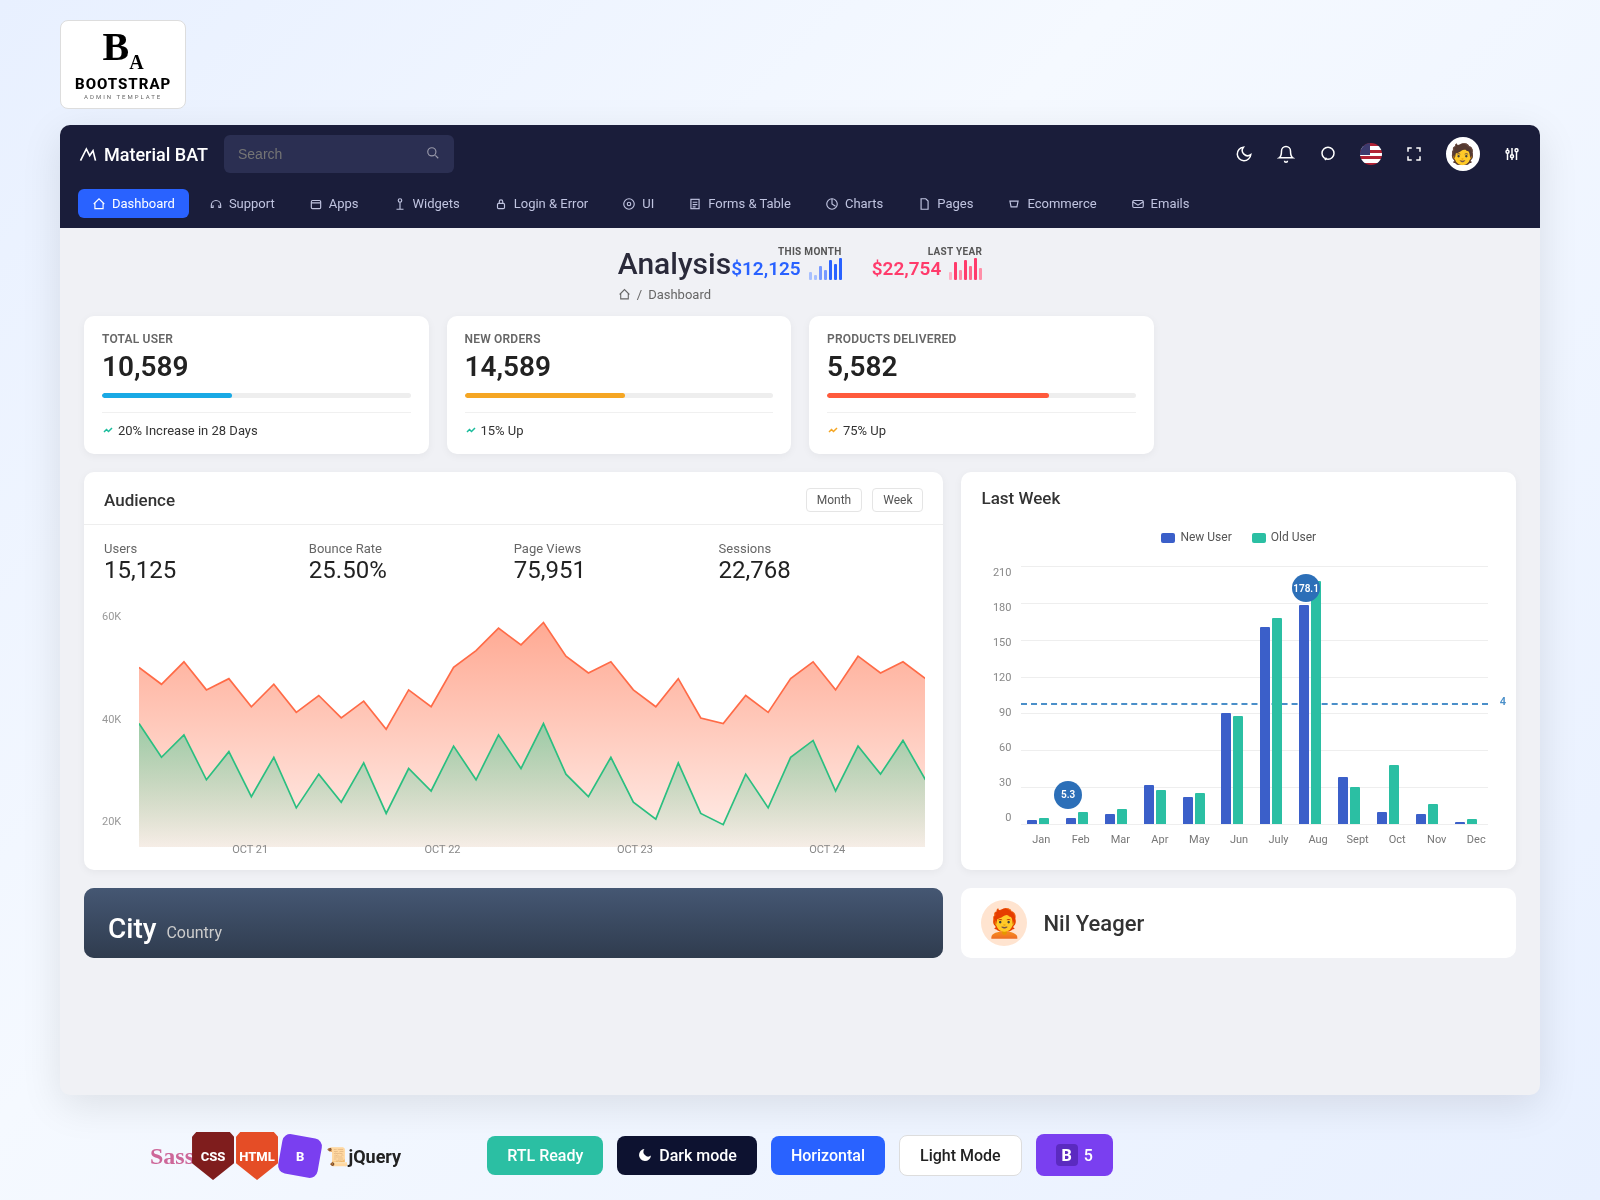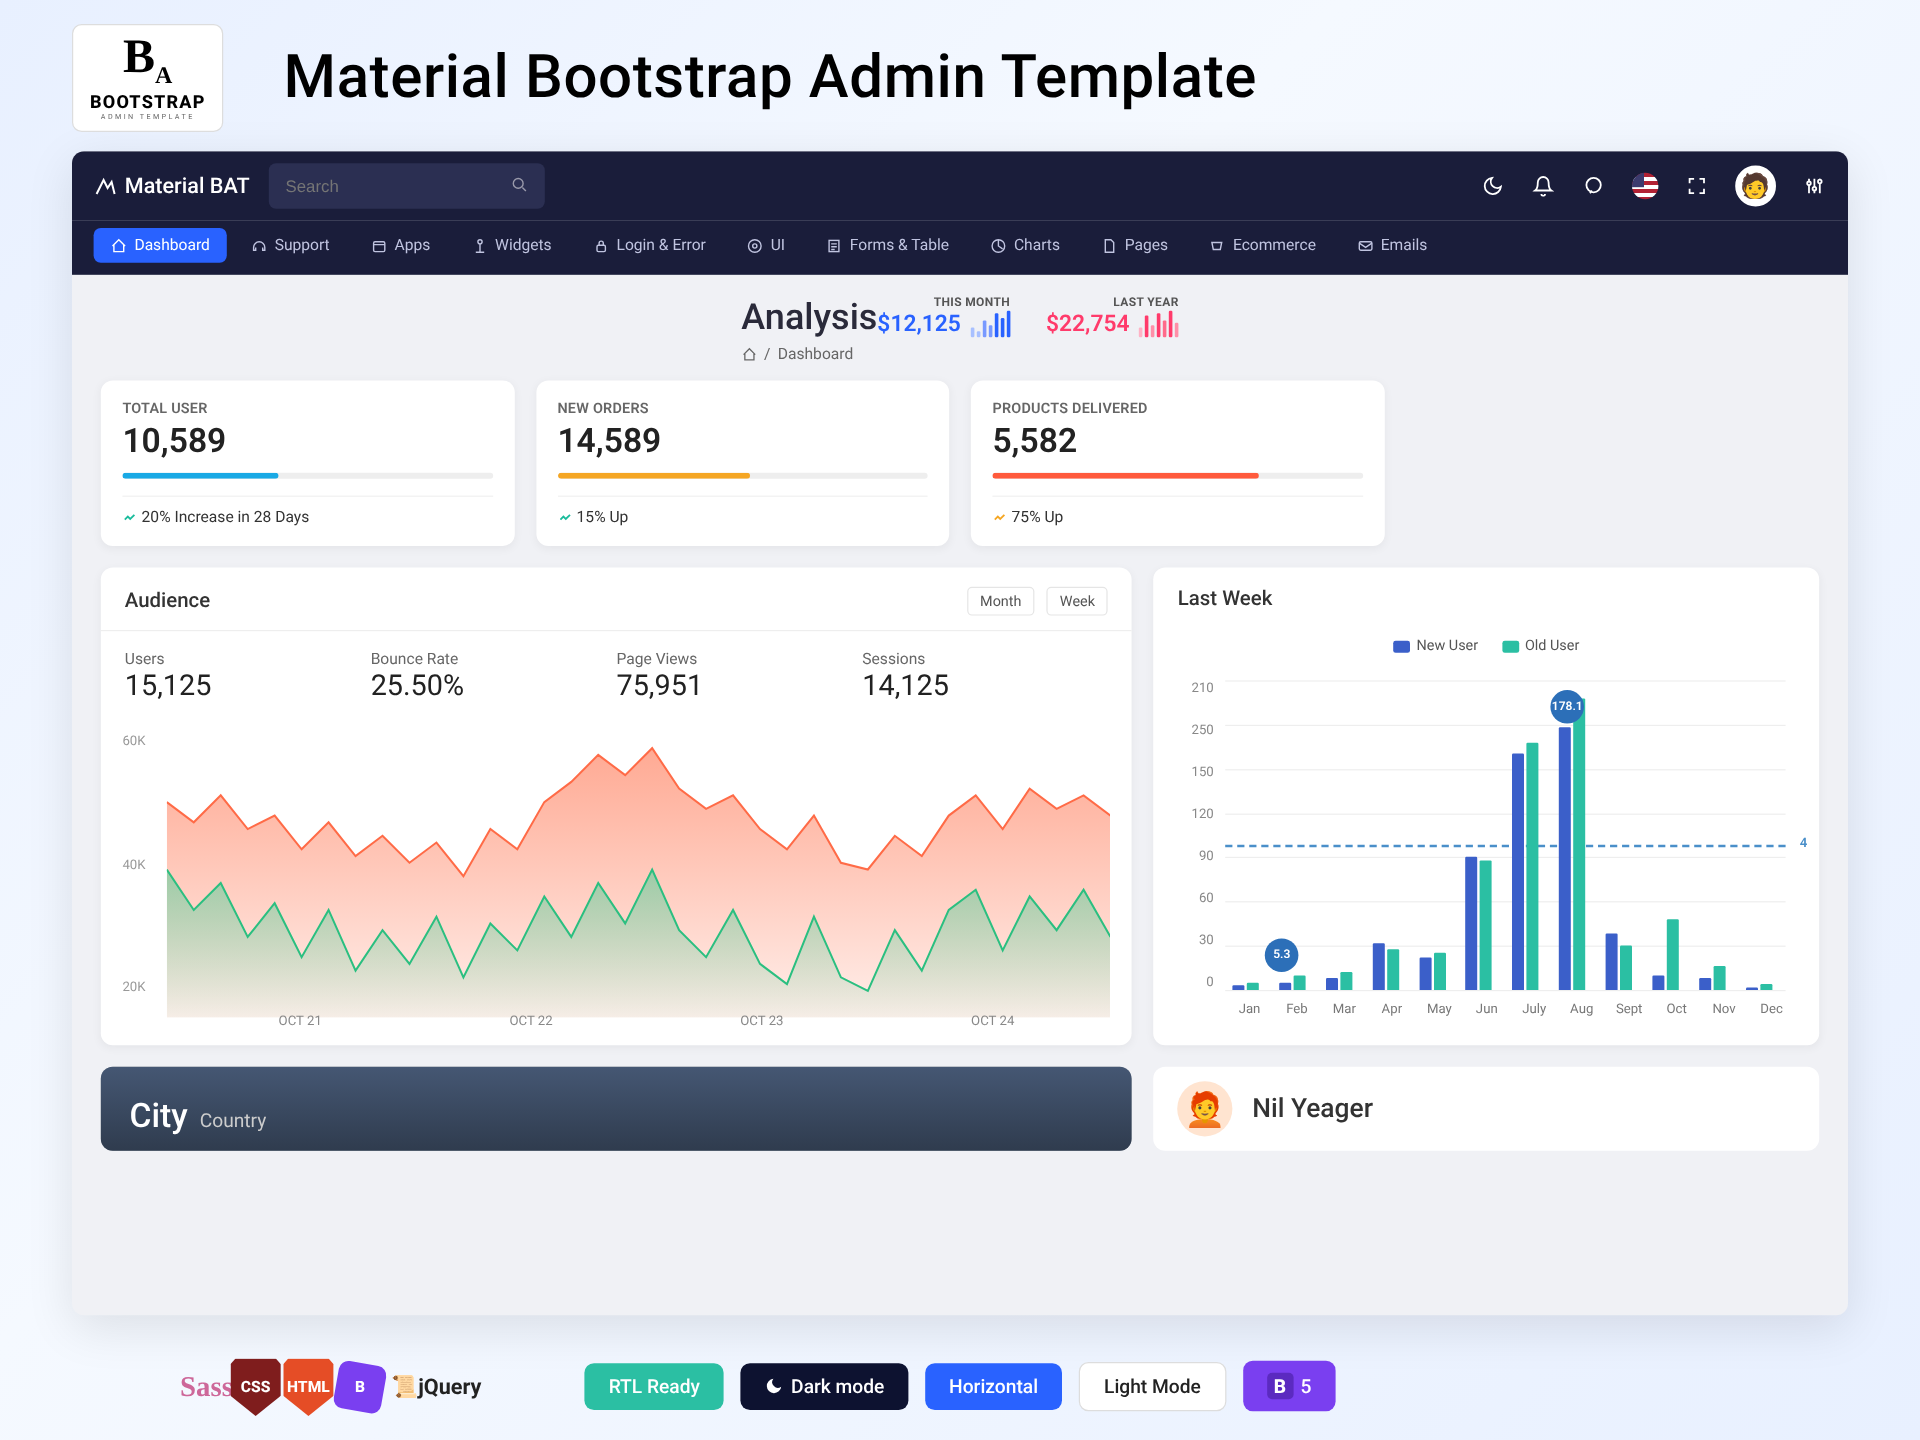--- a/index.html
+++ b/index.html
@@ -82,21 +82,20 @@
 </style>
 </head>
 <body>
 
 <div class="hero">
   <div class="brandlogo">
     <div class="ba"><span>B</span><sub style="font-size:20px">A</sub></div>
     <div class="boot">BOOTSTRAP</div>
     <div class="sub">ADMIN TEMPLATE</div>
   </div>
-  <div class="hero-title">Material Bootstrap Admin Template</div>
 </div>
 
 <div class="app">
   <div class="topbar">
     <div class="brand">
       <svg viewBox="0 0 24 24" fill="none" stroke="#fff" stroke-width="2">
           <path d="M3 20 L10 6 L14 14 L18 8 L21 20"></path>
         </svg>
       <span>Material BAT</span>
     </div>
@@ -312,21 +311,21 @@
             <div>
               <div class="al">Bounce Rate</div>
               <div class="av">25.50%</div>
             </div>
             <div>
               <div class="al">Page Views</div>
               <div class="av">75,951</div>
             </div>
             <div>
               <div class="al">Sessions</div>
-              <div class="av">14,125</div>
+              <div class="av">22,768</div>
             </div>
           </div>
         <div class="chart-area">
           <div class="ylabels">
               <span>60K</span>
               <span>40K</span>
               <span>20K</span>
             </div>
           <svg class="area-svg" viewBox="0 0 700 220" preserveAspectRatio="none">
             <defs>
@@ -357,21 +356,21 @@
         <div class="panel-head" style="border-bottom:none">
           <h3>Last Week</h3>
         </div>
         <div class="lw-chart">
           <div class="legend">
             <span><span class="sw" style="background:#3b5fc9"></span><span>New User</span></span>
             <span><span class="sw" style="background:#2bbfa3"></span><span>Old User</span></span>
           </div>
           <div class="bar-ylabels" id="bar-yl">
               <span>210</span>
-              <span>250</span>
+              <span>180</span>
               <span>150</span>
               <span>120</span>
               <span>90</span>
               <span>60</span>
               <span>30</span>
               <span>0</span>
             </div>
           <div class="barchart" id="barchart">
             <div style="position:absolute;left:0;right:0;top:53%;border-top:2px dashed #4a8fc9;"></div>
             <div style="position:absolute;right:-18px;top:50%;color:#4a8fc9;font-size:11px;font-weight:600">4</div>

